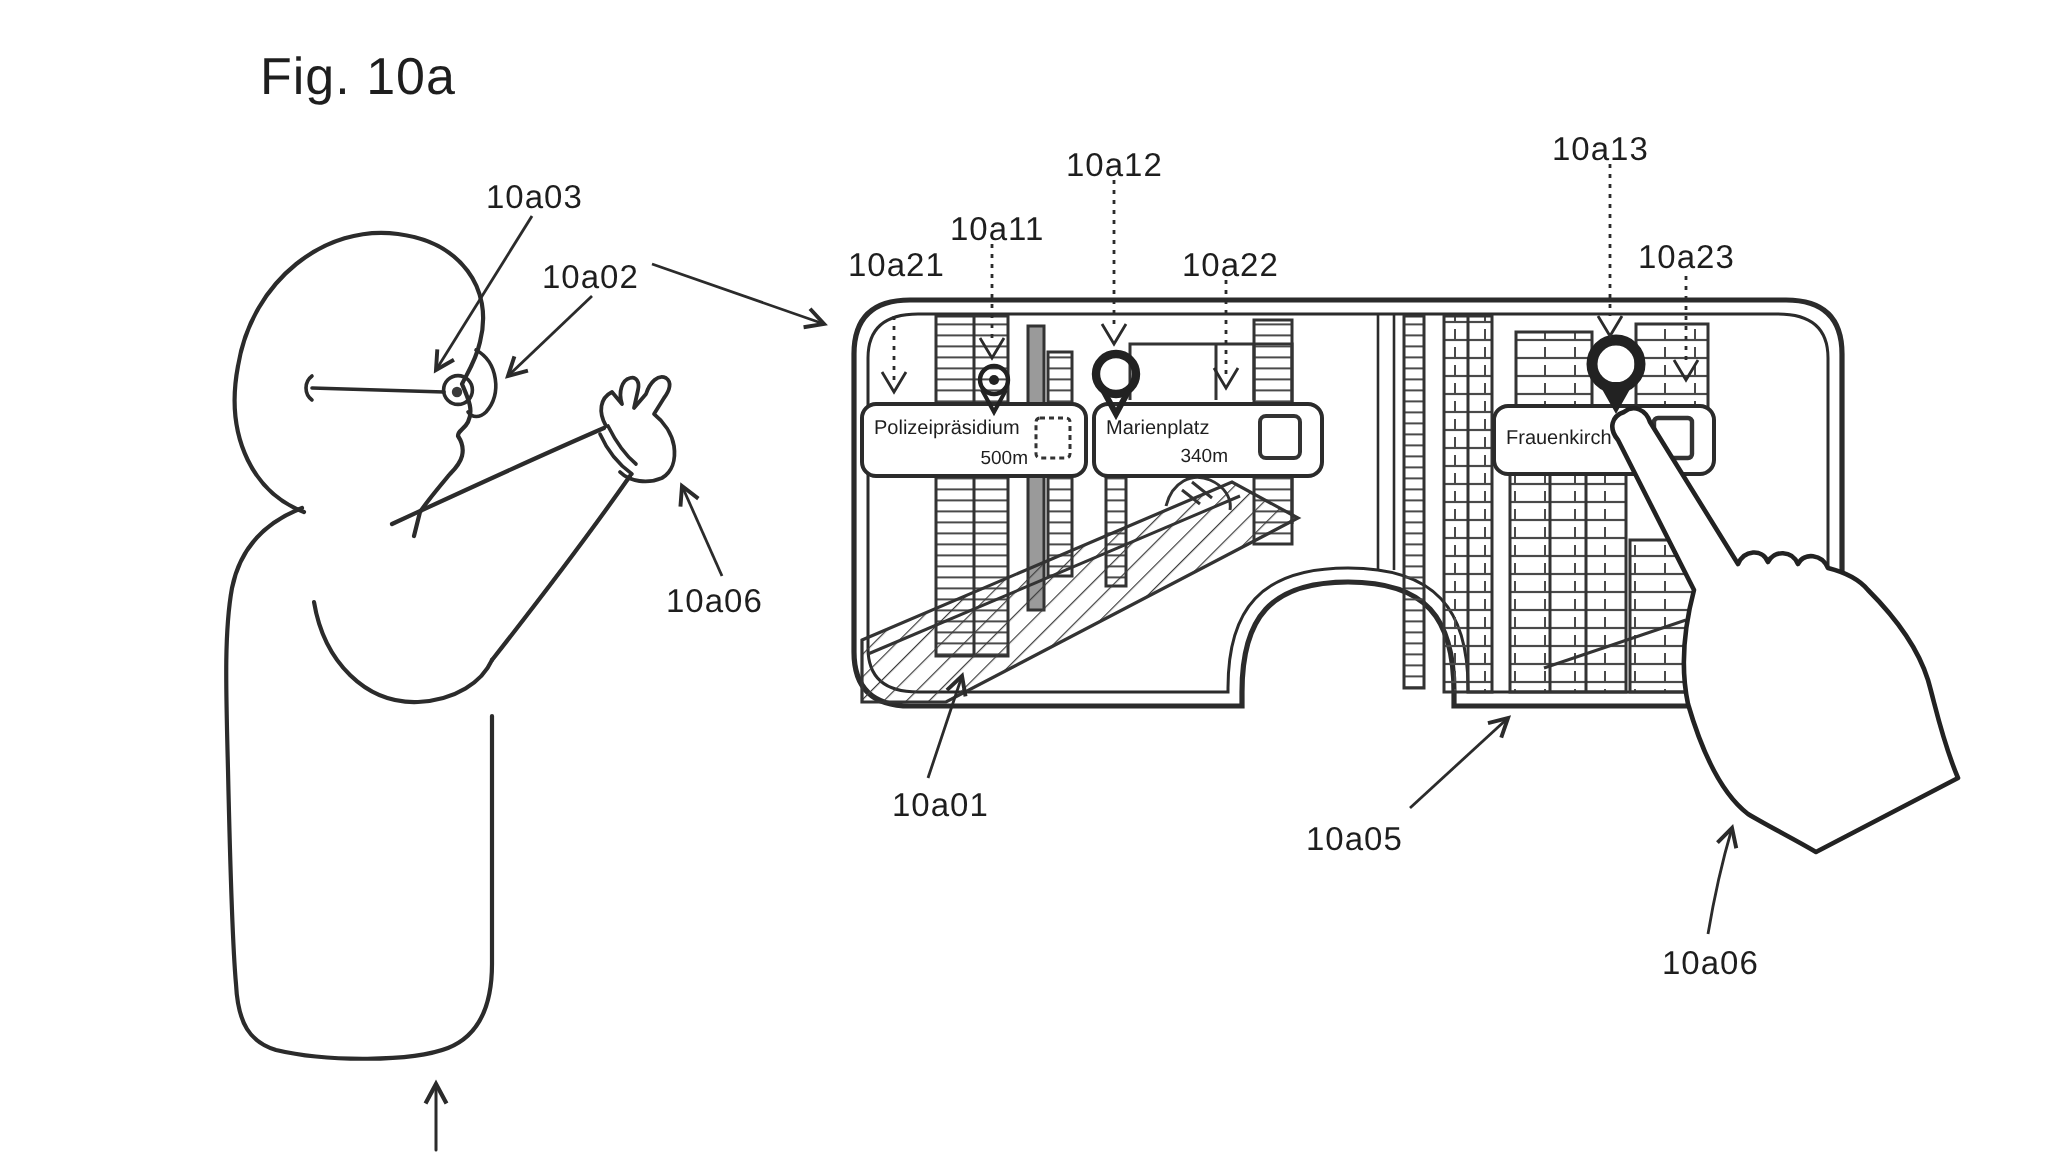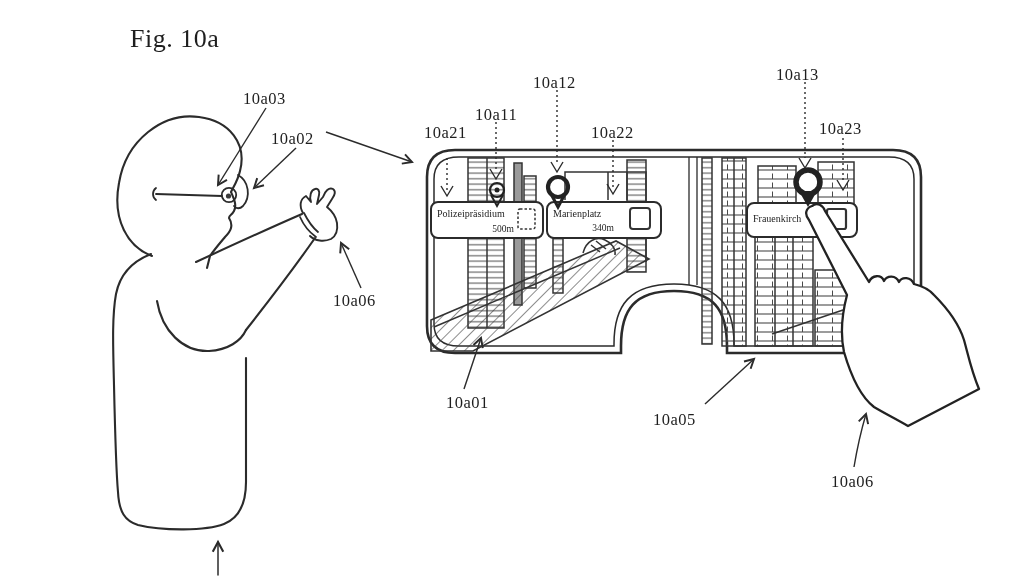--- a/index.html
+++ b/index.html
@@ -1,17 +1,17 @@
 <!DOCTYPE html>
 <html><head>
 <meta charset="utf-8">
 <style>
   html,body{margin:0;padding:0;background:#ffffff;}
   .page{position:relative;width:1024px;height:577px;background:#ffffff;overflow:hidden;
-        font-family:Liberation Serif, serif;}
+        font-family:Liberation Sans, sans-serif;}
   svg{position:absolute;left:0;top:0;}
   text{fill:#1e1e1e;}
   .ref-num{font-size:16.5px;letter-spacing:.5px;}
   .fig-title{font-size:26px;letter-spacing:.5px;}
   .poi-name{font-size:10px;}
   .poi-dist{font-size:9.5px;}
 </style>
 </head>
 <body>
 

